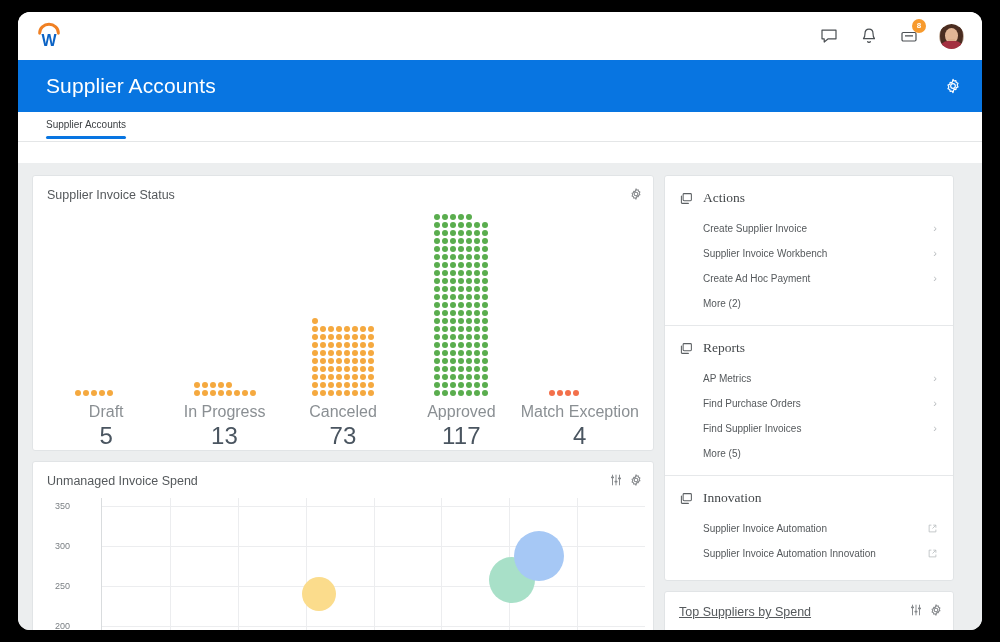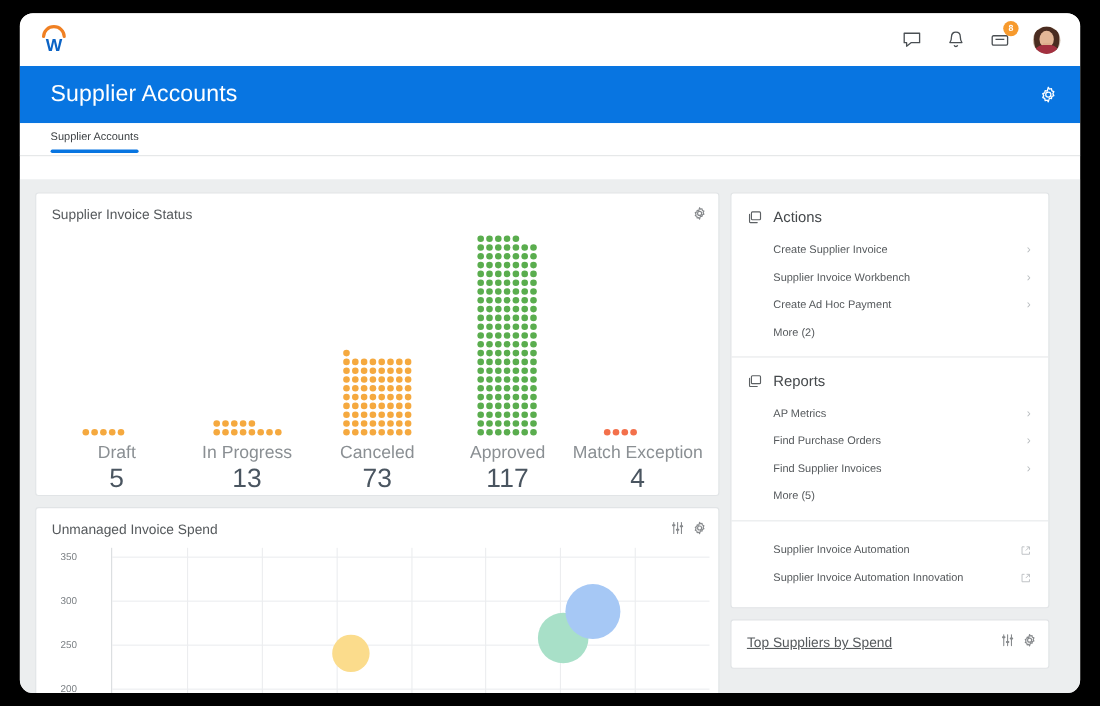--- a/index.html
+++ b/index.html
@@ -165,21 +165,21 @@
   .gline-h { position: absolute; left: 0; right: 0; height: 1px; background: #ecedef;}
   .gline-v { position: absolute; top: 0; bottom: 0; width: 1px; background: #ecedef;}
   .bubble { position: absolute; border-radius: 50%; transform: translate(-50%,-50%); }
 
   
   .rail-sec { padding: 14px 16px 14px 14px; }
   .rail-head {
     display: flex; align-items: center; gap: 9px;
     margin-bottom: 10px;
   }
-  .rail-head .t { font-size: 13.5px; color: #44484b; }
+  .rail-head .t { font-size: 13.5px; color: #44484b; font-family: Liberation Serif, serif; }
   .rail-item {
     display: flex; align-items: center;
     font-size: 10px; color: #55595c;
     padding: 7px 0 7px 24px;
     cursor: pointer;
   }
   .rail-item .chev { margin-left: auto; color: #b9bdc0; font-size: 11px; line-height:1;}
   .rail-item .extlink { margin-left: auto; width: 9px; height: 9px;}
   .rail-more {
     font-size: 10px; color: #55595c;
@@ -633,20 +633,27 @@
               <span>Find Purchase Orders</span>
               <span class="chev">›</span>
             </div>
             <div class="rail-item">
               <span>Find Supplier Invoices</span>
               <span class="chev">›</span>
             </div>
             <div class="rail-more">More (5)</div>
           </div>
           <div class="rail-sec" style="border-top: 1px solid rgb(230, 232, 234);">
+            <div class="rail-head">
+              <svg width="15" height="15" viewBox="0 0 20 20">
+                <rect x="5.5" y="3.5" width="11" height="9.5" rx="1.2" fill="none" stroke="#5c6063" stroke-width="1.4"></rect>
+                <path d="M12.5 16.5H4.2a1 1 0 0 1-1-1V6.6" fill="none" stroke="#5c6063" stroke-width="1.4" stroke-linecap="round"></path>
+              </svg>
+              <span class="t">Innovation</span>
+            </div>
             <div class="rail-item">
               <span>Supplier Invoice Automation</span>
               <span class="extlink"><svg width="9" height="9" viewBox="0 0 12 12">
                   <path d="M4.5 1.5H1.5v9h9v-3" fill="none" stroke="#b9bdc0" stroke-width="1.1"></path>
                   <path d="M7 1.5h3.5V5" fill="none" stroke="#b9bdc0" stroke-width="1.1"></path>
                   <line x1="10.3" y1="1.7" x2="6" y2="6" stroke="#b9bdc0" stroke-width="1.1"></line>
                 </svg></span>
             </div>
             <div class="rail-item">
               <span>Supplier Invoice Automation Innovation</span>

